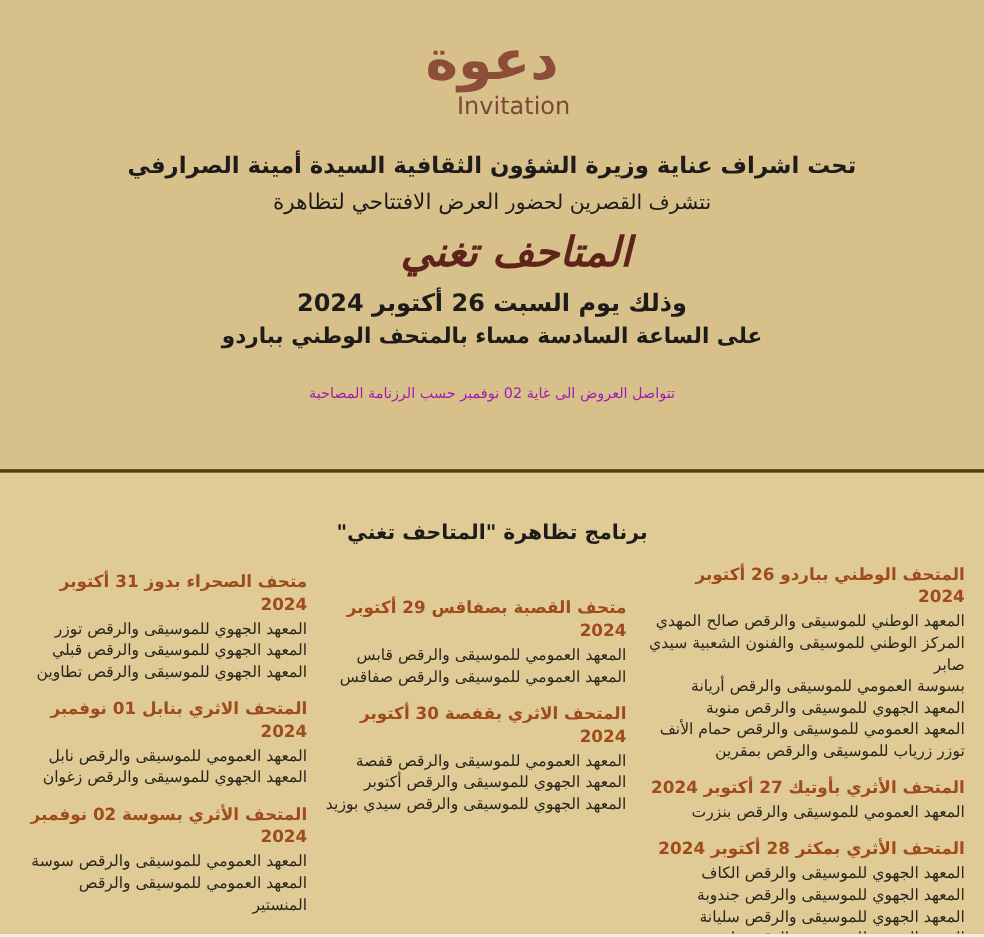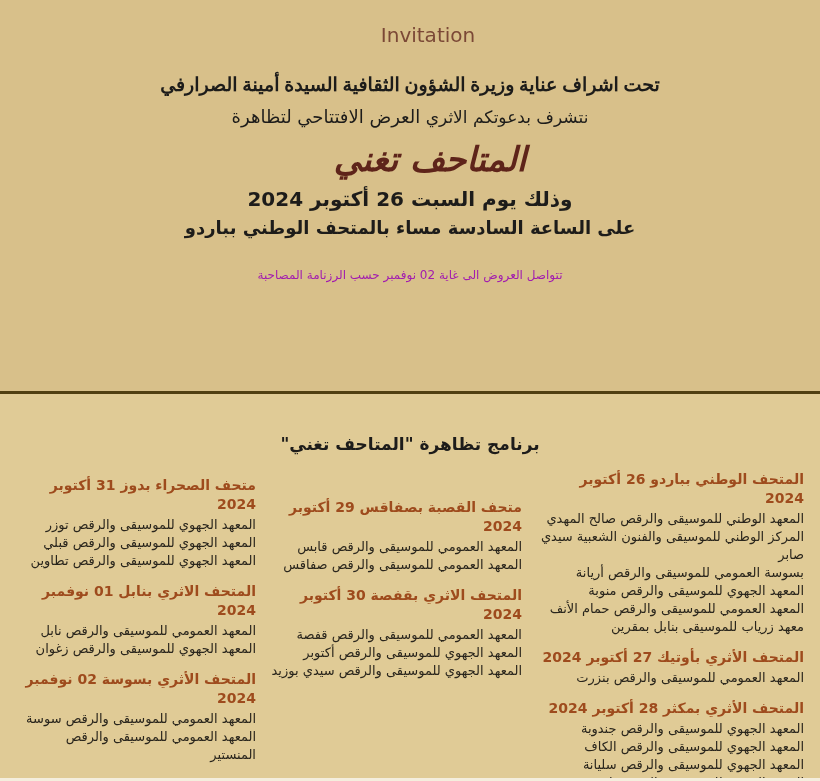--- a/index.html
+++ b/index.html
@@ -33,21 +33,20 @@
     color:#7b4836;
     line-height:1.1;
     margin-top:0px;
     padding-left:36px;
   }
   .patronage{
     margin-top:26px;
     font-size:19px;font-weight:bold;
     color:#1d1c1a;
     line-height:1.4;
-    font-family:Liberation Serif, serif;
   }
   .invite-line{
     margin-top:7px;
     font-size:17px;
     color:#1d1c1a;
   }
   .invite-line .emph{font-weight:normal;font-size:18px;}
   .event-name{
     margin-top:12px;
     font-family:"DejaVu Serif","Liberation Serif",serif;
@@ -113,26 +112,27 @@
     width:100%;height:3px;
     background:#f4eedd;
   }
 </style>
 </head>
 <body>
 
 <div class="page">
 
   <div class="top-panel">
+    <div class="title-ar">دعوة</div>
     <div class="title-en">Invitation</div>
 
     <div class="patronage">تحت اشراف عناية  وزيرة الشؤون الثقافية السيدة أمينة الصرارفي</div>
 
     <div class="invite-line">
-      <span>نتشرف بدعوتكم الاثري </span><span class="emph">العرض الافتتاحي لتظاهرة</span>
+      <span>نتشرف القصرين لحضور </span><span class="emph">العرض الافتتاحي لتظاهرة</span>
     </div>
 
     <div class="event-name">المتاحف تغني</div>
 
     <div class="date-line">وذلك يوم السبت  26 أكتوبر 2024</div>
 
     <div class="venue-line">على الساعة السادسة مساء بالمتحف الوطني بباردو</div>
 
     <div class="note-line">تتواصل العروض الى غاية 02 نوفمبر حسب الرزنامة المصاحبة</div>
   </div>
@@ -141,30 +141,30 @@
     <div class="program-title">برنامج  تظاهرة "المتاحف تغني"</div>
     <div class="columns" id="program-columns">
         <div class="col col-right">
           <div class="section">
             <div class="venue-header">المتحف الوطني بباردو 26 أكتوبر 2024</div>
             <div class="institute">المعهد الوطني للموسيقى والرقص صالح المهدي</div>
             <div class="institute">المركز الوطني للموسيقى والفنون الشعبية سيدي صابر</div>
             <div class="institute">بسوسة العمومي للموسيقى والرقص أريانة</div>
             <div class="institute">المعهد الجهوي للموسيقى والرقص منوبة</div>
             <div class="institute">المعهد العمومي للموسيقى والرقص حمام الأنف</div>
-            <div class="institute">معهد زرياب للموسيقى بنابل بمقرين</div>
+            <div class="institute">توزر زرياب للموسيقى والرقص بمقرين</div>
           </div>
           <div class="section">
             <div class="venue-header">المتحف الأثري بأوتيك 27 أكتوبر 2024</div>
             <div class="institute">المعهد العمومي للموسيقى والرقص بنزرت</div>
           </div>
           <div class="section">
             <div class="venue-header">المتحف الأثري بمكثر 28 أكتوبر 2024</div>
+            <div class="institute">المعهد الجهوي للموسيقى والرقص الكاف</div>
             <div class="institute">المعهد الجهوي للموسيقى والرقص جندوبة</div>
-            <div class="institute">المعهد الجهوي للموسيقى والرقص الكاف</div>
             <div class="institute">المعهد الجهوي للموسيقى والرقص سليانة</div>
             <div class="institute">المعهد الجهوي للموسيقى والرقص باجة</div>
           </div>
         </div>
         <div class="col col-middle">
           <div class="section">
             <div class="venue-header">متحف القصبة بصفاقس 29 أكتوبر 2024</div>
             <div class="institute">المعهد العمومي للموسيقى والرقص قابس</div>
             <div class="institute">المعهد العمومي للموسيقى والرقص صفاقس</div>
           </div>

